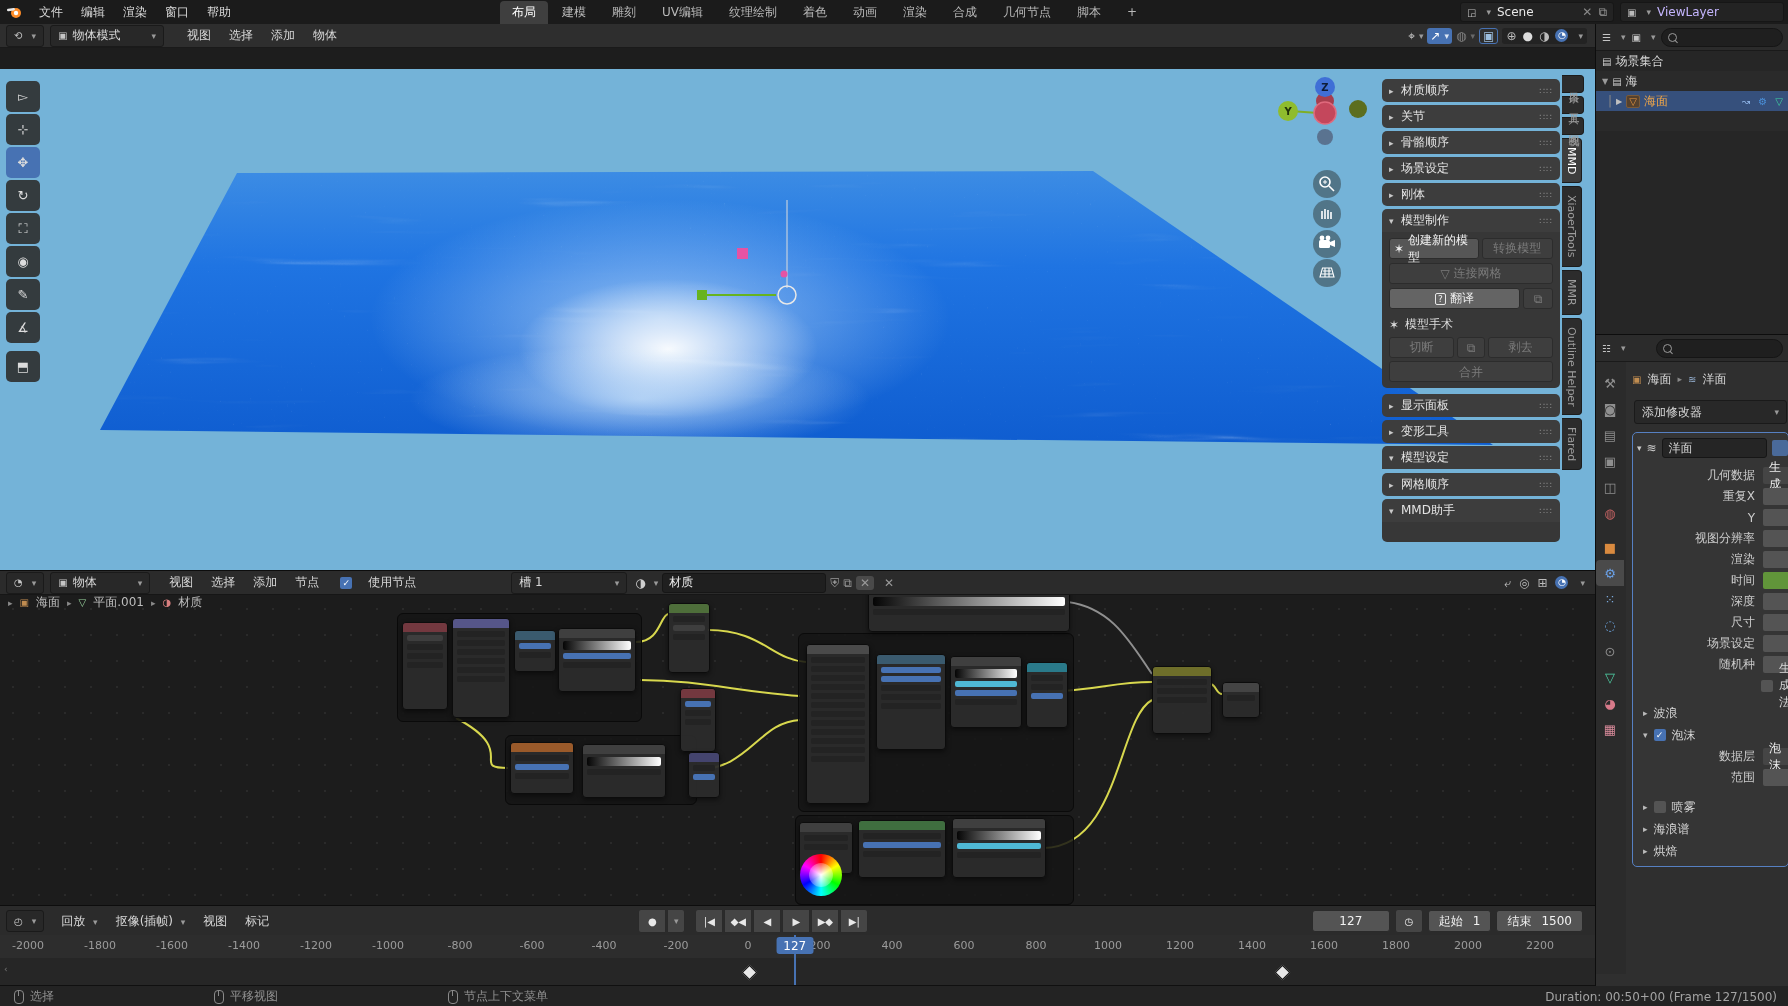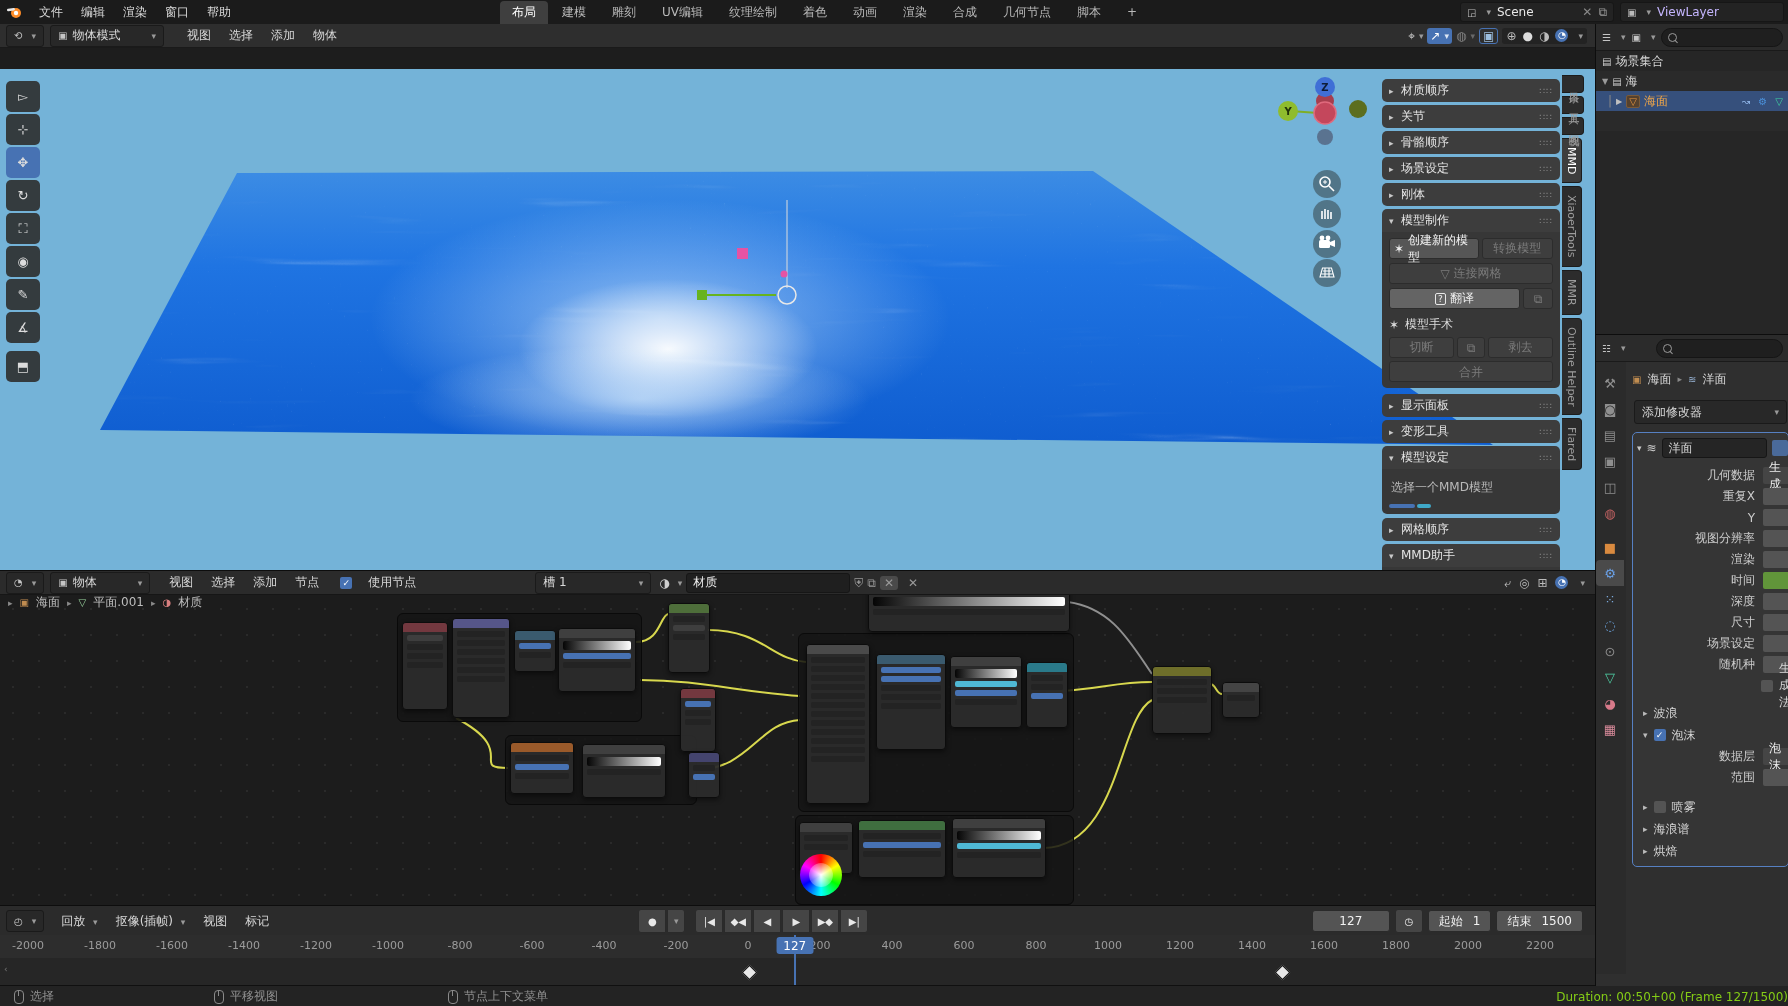--- a/index.html
+++ b/index.html
@@ -364,27 +364,20 @@
           <span class="arrow">▸</span>
           <span>变形工具</span>
           <span class="grip">∷∷</span>
         </div>
 
       <div class="npanel-head" style="border-radius:5px 5px 0 0;">
           <span class="arrow">▾</span>
           <span>模型设定</span>
           <span class="grip">∷∷</span>
         </div>
-      <div class="npanel-body">
-        <div style="color:#b9b9b9;padding:4px 0 8px 2px;">选择一个MMD模型</div>
-        <div class="row" style="gap:2px;">
-            <span style="width:26px;height:4px;background:#4772b3;border-radius:2px;"></span>
-            <span style="width:14px;height:4px;background:#3fa8c8;border-radius:2px;"></span>
-          </div>
-      </div>
 
       <div class="npanel-head" style="margin-top:4px;">
           <span class="arrow">▸</span>
           <span>网格顺序</span>
           <span class="grip">∷∷</span>
         </div>
       <div class="npanel-head" style="border-radius:5px 5px 0 0;">
           <span class="arrow">▾</span>
           <span>MMD助手</span>
           <span class="grip">∷∷</span>
@@ -573,21 +566,21 @@
         <span style="color:#c5c5c5;font-size:10px;">▣</span>
         <span>物体</span>
         <span class="chev" style="margin-left:auto;">▾</span>
       </div>
     <span class="menuitem" style="margin-left:10px;">视图</span>
     <span class="menuitem">选择</span>
     <span class="menuitem">添加</span>
     <span class="menuitem">节点</span>
     <span class="cb on" style="margin-left:12px;">✓</span>
     <span style="margin-left:16px;">使用节点</span>
-    <div class="dd" style="margin-left:119px;width:100px;">
+    <div class="dd" style="margin-left:95px;width:100px;">
         <span>槽 1</span>
         <span class="chev" style="margin-left:auto;">▾</span>
       </div>
     <div class="row" style="margin-left:8px;gap:4px;">
       <span style="color:#cfcfcf;">◑</span>
         <span class="chev">▾</span>
       <div class="field" style="width:150px;background:#1f1f1f;">
           <span style="color:#eee;">材质</span>
         </div>
       <span style="color:#9a9a9a;">⛨</span>
@@ -682,21 +675,21 @@
         <span>选择</span>
       </div>
     <div class="row" style="margin-left:160px;">
         <span class="mouse-ico"></span>
         <span>平移视图</span>
       </div>
     <div class="row" style="margin-left:170px;">
         <span class="mouse-ico"></span>
         <span>节点上下文菜单</span>
       </div>
-    <div style="margin-left:auto;padding-right:0;color:#84cc16;">Duration: 00:50+00 (Frame 127/1500)</div>
+    <div style="margin-left:auto;padding-right:11px;color:#a3a3a3;">Duration: 00:50+00 (Frame 127/1500)</div>
   </div>
 
   <div id="outliner" class="abs">
     <div class="row" style="height:26px;padding:0 6px;gap:6px;background:#2b2b2b;border-bottom:1px solid #1a1a1a;">
       <span style="color:#c5c5c5;font-size:10px;">☰</span>
         <span class="chev">▾</span>
       <span style="color:#c5c5c5;font-size:10px;">▣</span>
         <span class="chev">▾</span>
       <div class="search">
           <span class="mag"></span>

